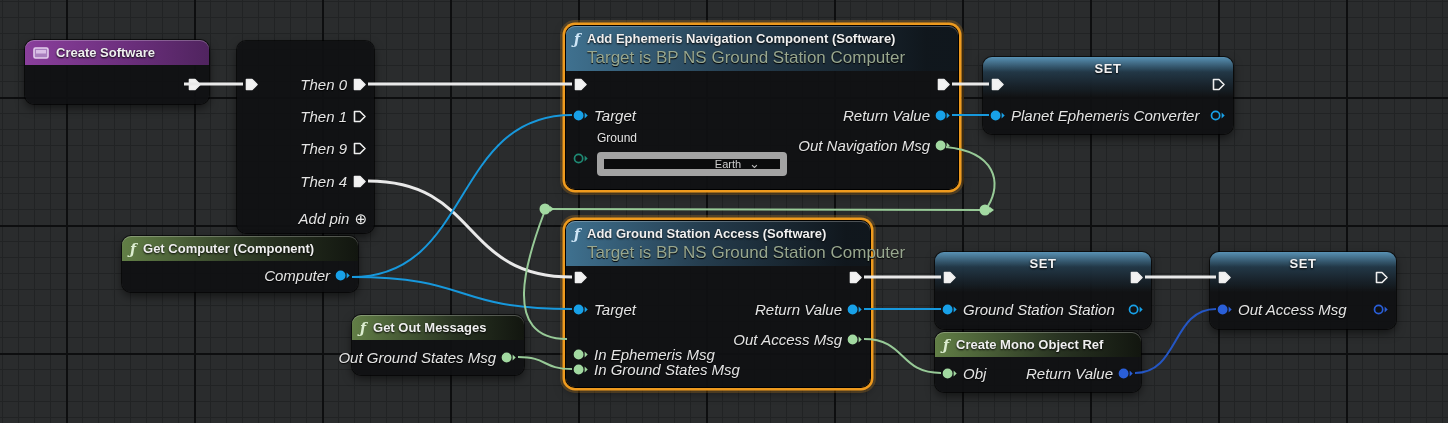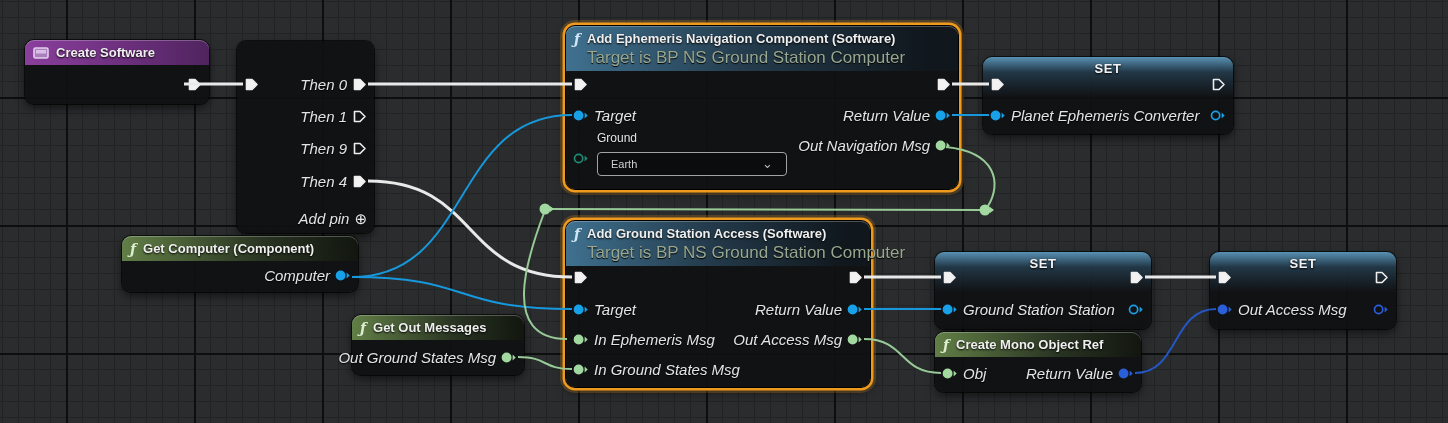--- a/index.html
+++ b/index.html
@@ -33,22 +33,22 @@
   .blue .fn{color:#cfe6f7;} .green .fn{color:#dcedd0;}
   .set-title{position:absolute;top:4px;left:0;right:0;text-align:center;font-weight:bold;font-size:13px;
     color:#f2f2f2;letter-spacing:.5px;text-shadow:0 1px 2px #000;}
   .pin-row{position:absolute;display:flex;align-items:center;gap:5px;height:22px;}
   .pin-row.left{left:7px;align-items:center;}
   .pin-row.right{right:7px;flex-direction:row-reverse;}
   .plabel{font-size:15px;color:#e4e4e4;text-shadow:0 1px 1px #000;white-space:nowrap;font-style:italic;}
   .picon{display:flex;}
   .plus{font-size:15px;color:#e9e9e9;line-height:1;}
   .wlabel{position:absolute;left:31px;font-size:12px;color:#e4e4e4;text-shadow:0 1px 1px #000;}
-  .dropdown{position:absolute;left:31px;height:24px;background:#0b0c0d;border:1px solid #a3a3a3;border-radius:4px;
-    display:flex;align-items:center;justify-content:space-between;padding:0 13px;color:#cfcfcf;font-size:11px;box-sizing:border-box;}
+  .dropdown{position:absolute;left:31px;height:24px;background:#0b0c0d;border:7px solid #a3a3a3;border-radius:4px;
+    display:flex;align-items:center;justify-content:flex-end;padding:0 20px;color:#cfcfcf;font-size:11px;box-sizing:border-box;}
   .chev{color:#b9b9b9;font-size:13px;line-height:.6;margin-left:8px;}
 </style>
 </head>
 <body>
 
 <div id="canvas" style="width: 1448px; height: 423px;">
   <div id="nodes">
       <div class="node" style="left: 25px; top: 40px; width: 184px; height: 64px;">
         <div class="hdr purple">
           <span class="hicon">
@@ -288,21 +288,21 @@
         </div>
         <div class="pin-row right" style="top:77px">
           <span class="picon">
             <svg width="16" height="13" viewBox="0 0 16 13">
               <circle cx="5.6" cy="6.5" r="4.1" fill="#18a1e8" stroke="#18a1e8" stroke-width="1.7"></circle>
               <path d="M11.6,3.4 L14.7,6.5 L11.6,9.6 Z" fill="#18a1e8"></path>
             </svg>
           </span>
           <span class="plabel">Return Value</span>
         </div>
-        <div class="pin-row left" style="top:107px">
+        <div class="pin-row left" style="top:122px">
           <span class="picon">
             <svg width="16" height="13" viewBox="0 0 16 13">
               <circle cx="5.6" cy="6.5" r="4.1" fill="#a2d9a1" stroke="#a2d9a1" stroke-width="1.7"></circle>
               <path d="M11.6,3.4 L14.7,6.5 L11.6,9.6 Z" fill="#a2d9a1"></path>
             </svg>
           </span>
           <span class="plabel">In Ephemeris Msg</span>
         </div>
         <div class="pin-row right" style="top:107px">
           <span class="picon">

